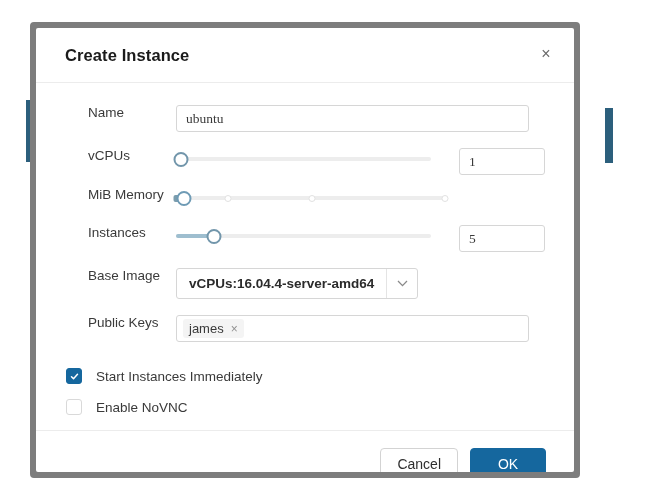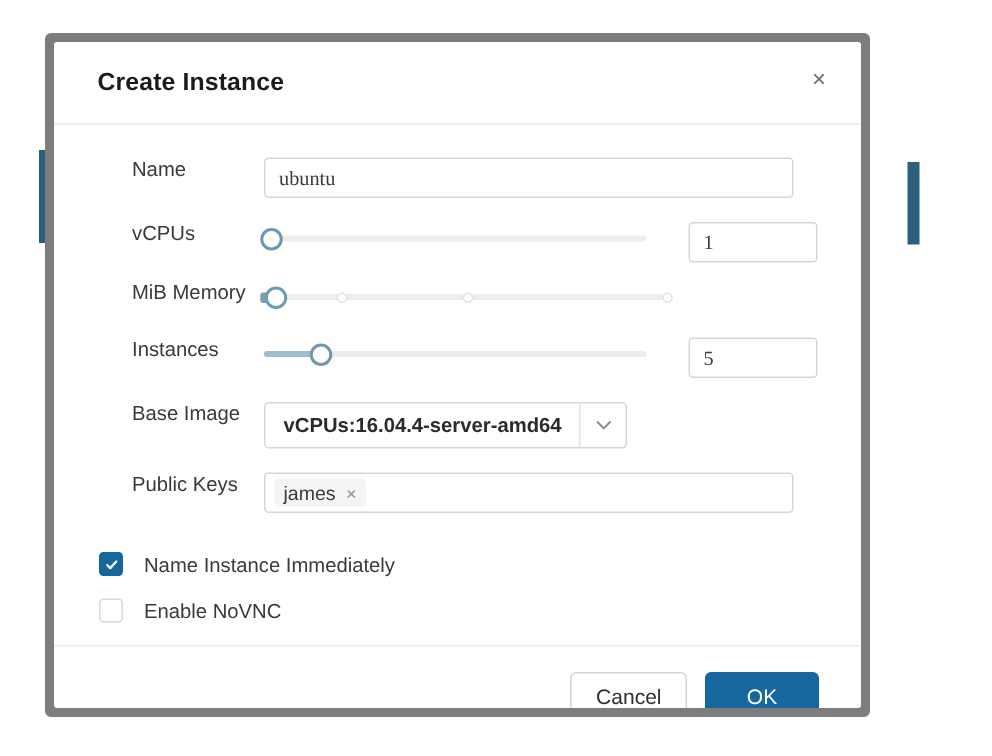--- a/index.html
+++ b/index.html
@@ -394,21 +394,21 @@
           </span>
         </div>
       </div>
 
       <div class="check-row first">
         <span class="checkbox on">
           <svg class="tick" viewBox="0 0 12 12" aria-hidden="true">
             <path d="M2 6.3 L4.7 9 L10 3.1" fill="none" stroke="#ffffff" stroke-width="2" stroke-linecap="round" stroke-linejoin="round"></path>
           </svg>
         </span>
-        <span class="check-label">Name Instance Immediately</span>
+        <span class="check-label">Start Instances Immediately</span>
       </div>
 
       <div class="check-row">
         <span class="checkbox off"></span>
         <span class="check-label">Enable NoVNC</span>
       </div>
 
     </div>
 
     <div class="dialog-footer">

